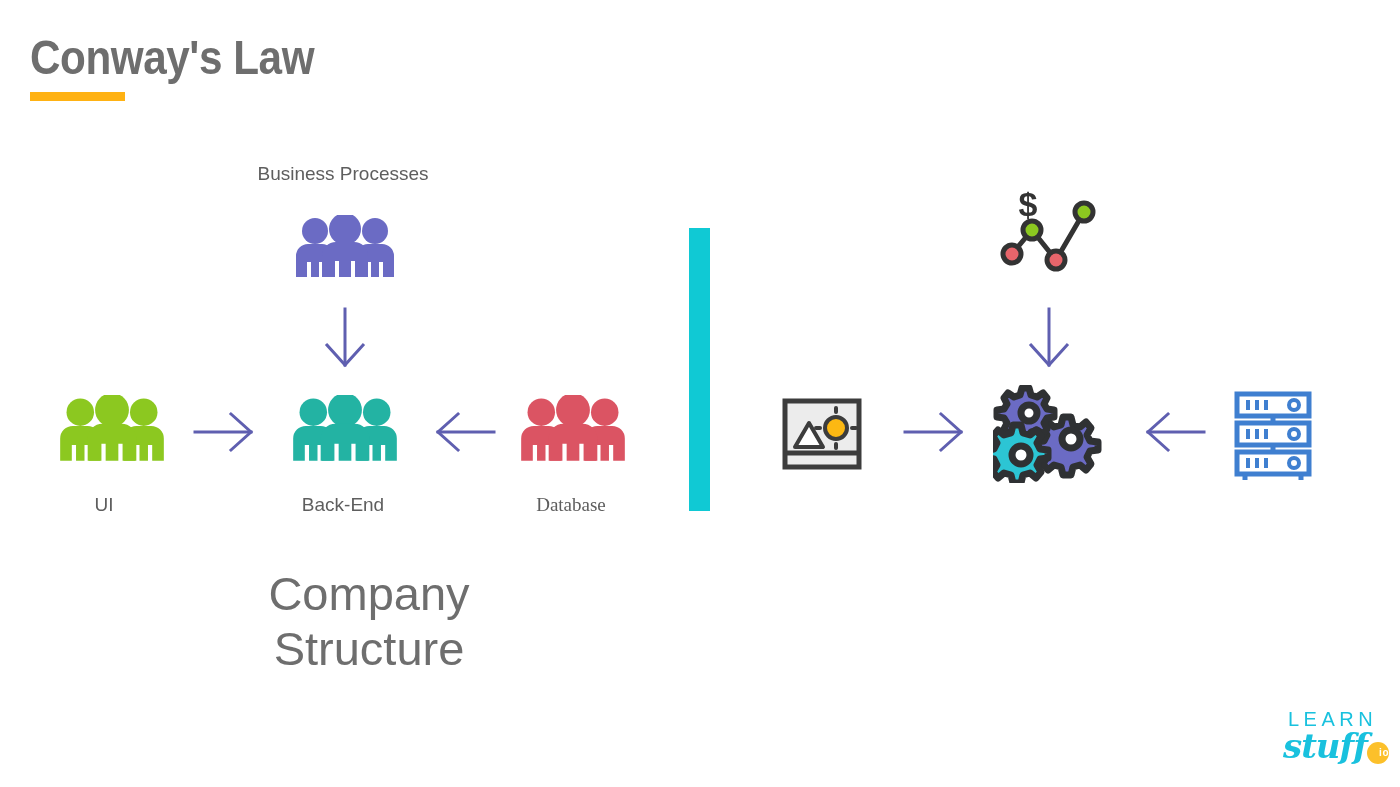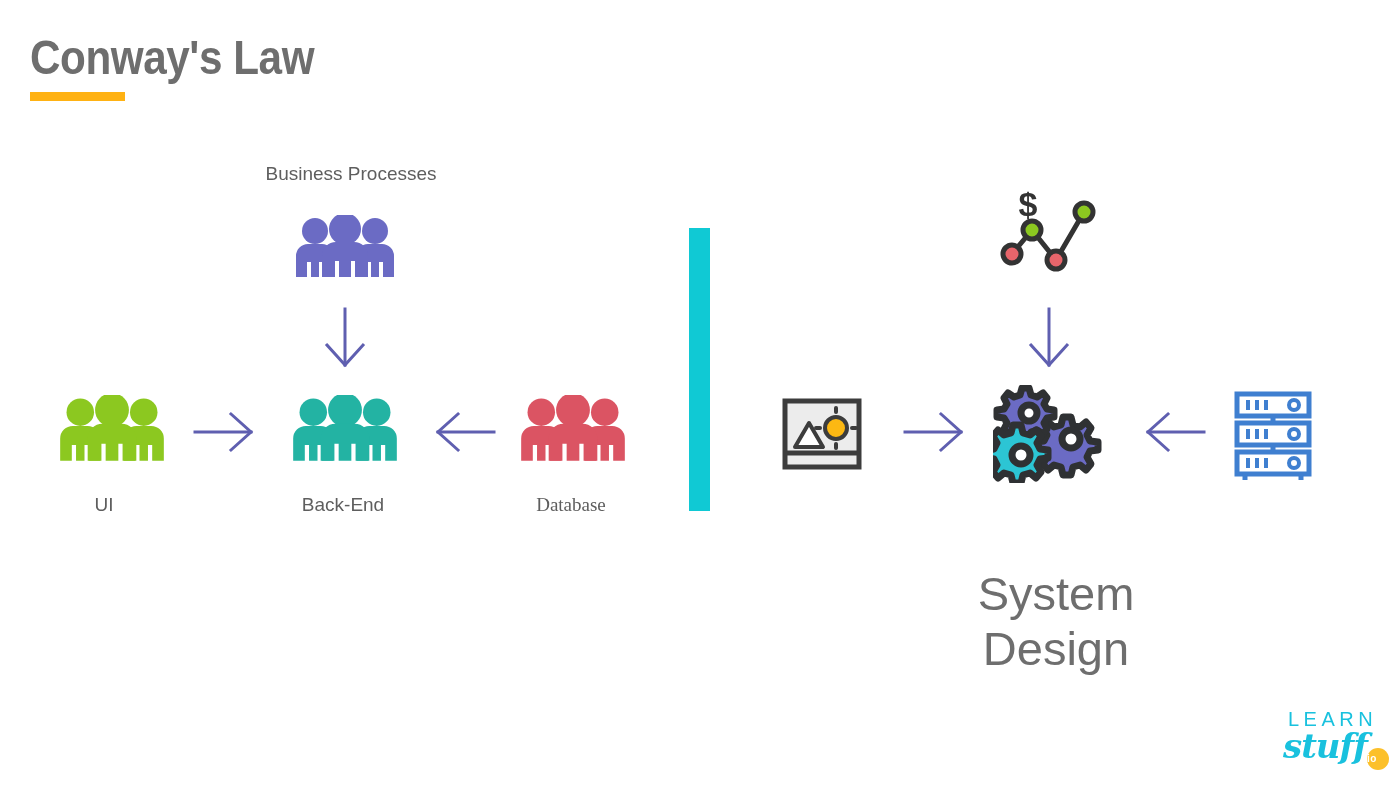--- a/index.html
+++ b/index.html
@@ -118,35 +118,34 @@
     position: absolute;
     left: 84px;
     top: 36px;
     width: 22px;
     height: 22px;
     border-radius: 50%;
     background: #fcc02a;
     color: #ffffff;
     font-size: 10px;
     font-weight: bold;
-    text-align: left;
+    text-align: right;
     line-height: 22px;
     letter-spacing: 0.5px;
-    margin-top: 6px;
   }
 </style>
 </head>
 <body>
 
 <div class="slide">
 
   <div id="slide-title">Conway's Law</div>
   <div id="title-underline"></div>
 
-  <div class="small-label" style="left:343px; top:163px;margin-left:8px;">Business Processes</div>
+  <div class="small-label" style="left:343px; top:163px;">Business Processes</div>
 
   <div class="icon" style="left:345px; top:246px;">
     <svg width="104" height="62" viewBox="0 0 104 62" aria-hidden="true">
       <g fill="#6b6bc4">
         <circle cx="22" cy="16" r="13"></circle>
         <path d="M3 62 V41 a12 12 0 0 1 12 -12 h14 a12 12 0 0 1 12 12 V62 h-11 V47 h-4 v15 h-8 V47 h-4 v15 Z"></path>
         <circle cx="82" cy="16" r="13"></circle>
         <path d="M63 62 V41 a12 12 0 0 1 12 -12 h14 a12 12 0 0 1 12 12 V62 h-11 V47 h-4 v15 h-8 V47 h-4 v15 Z"></path>
         <circle cx="52" cy="14" r="16"></circle>
         <path d="M29 62 V41 a14 14 0 0 1 14 -14 h18 a14 14 0 0 1 14 14 V62 h-13 V46 h-4 v16 h-12 V46 h-4 v16 Z"></path>
@@ -216,20 +215,22 @@
         <path d="M3 62 V41 a12 12 0 0 1 12 -12 h14 a12 12 0 0 1 12 12 V62 h-11 V47 h-4 v15 h-8 V47 h-4 v15 Z"></path>
         <circle cx="82" cy="16" r="13"></circle>
         <path d="M63 62 V41 a12 12 0 0 1 12 -12 h14 a12 12 0 0 1 12 12 V62 h-11 V47 h-4 v15 h-8 V47 h-4 v15 Z"></path>
         <circle cx="52" cy="14" r="16"></circle>
         <path d="M29 62 V41 a14 14 0 0 1 14 -14 h18 a14 14 0 0 1 14 14 V62 h-13 V46 h-4 v16 h-12 V46 h-4 v16 Z"></path>
       </g>
     </svg>
   </div>
   <div class="small-label" style="left:571px; top:494px;font-family:Liberation Serif, serif;">Database</div>
 
+  <div class="big-label" style="left:369px; top:566px;">Company
+Structure</div>
 
   <div id="center-divider"></div>
 
   <div class="icon" style="left:1050px; top:232px;">
     <svg width="108" height="100" viewBox="0 0 108 100" aria-hidden="true">
       <text x="32" y="34" font-family="Liberation Sans, sans-serif" font-size="34" font-weight="bold" fill="#333333" text-anchor="middle">$</text>
       <g stroke="#333333" stroke-width="5" fill="none" stroke-linecap="round" stroke-linejoin="round">
         <polyline points="16,72 36,48 60,78 88,30"></polyline>
       </g>
       <g stroke="#333333" stroke-width="5">
@@ -322,22 +323,20 @@
         <line x1="35" y1="70" x2="35" y2="80"></line>
       </g>
       <g stroke="#3f7fd0" stroke-width="4" fill="none">
         <circle cx="63" cy="17" r="5"></circle>
         <circle cx="63" cy="46" r="5"></circle>
         <circle cx="63" cy="75" r="5"></circle>
       </g>
     </svg>
   </div>
 
-  <div class="big-label" style="left:1056px; top:566px;">System
-Design</div>
 
   <div id="logo">
     <div id="logo-learn">LEARN</div>
     <div id="logo-stuff">stuff</div>
     <div id="logo-dot">io</div>
   </div>
 
 </div>
 
 </body></html>

